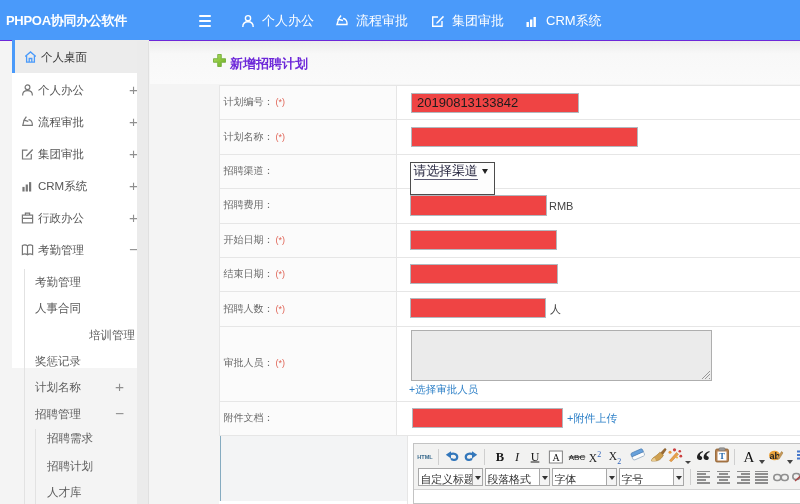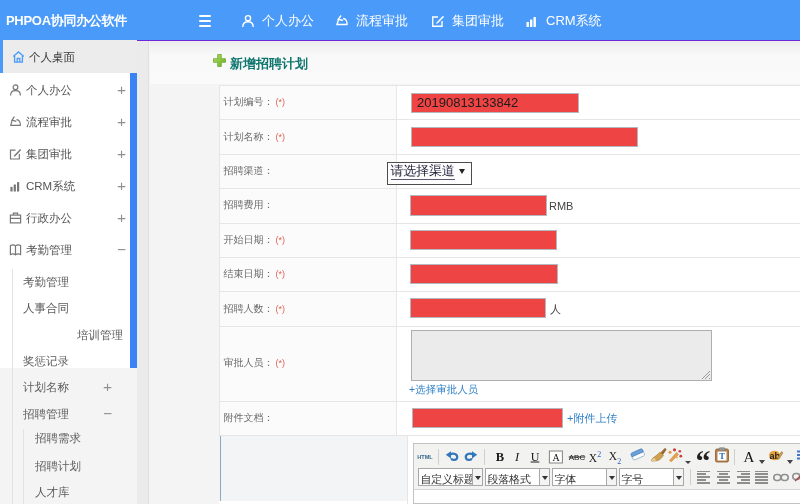--- a/index.html
+++ b/index.html
@@ -9,55 +9,55 @@
 
 #nav { position:absolute; left:0; top:0; width:800px; height:41px; background:#4a9afa; border-bottom:1px solid #6d28d9; }
 #logo { position:absolute; left:6px; top:0; height:41px; line-height:41px; color:#fff; font-size:13px; font-weight:bold; letter-spacing:-0.3px; }
 #burger { position:absolute; left:199px; top:15px; width:12px; }
 #burger div { height:2px; background:#fff; margin-bottom:3px; border-radius:1px; }
 .navitem { position:absolute; top:0; height:41px; color:#fff; font-size:13px; line-height:41px; }
 .navitem svg { vertical-align:-3px; margin-right:7px; }
 .caret-w { display:inline-block; width:0; height:0; border-left:4.5px solid transparent; border-right:4.5px solid transparent; border-top:5.5px solid #fff; vertical-align:2px; margin-left:14px; }
 
 
-#side { position:absolute; left:0; top:41px; width:137px; height:327px; background:#fff; border-right:7px solid #3b82f6; }
+#side { position:absolute; left:12px; top:41px; width:137px; height:327px; background:#fff; border-right:7px solid #3b82f6; }
 #sbar { position:absolute; left:137px; top:41px; width:12px; height:463px; background:#ebebeb; border-right:1px solid #e0e0e0; }
 .sitem { position:absolute; left:0; width:137px; height:32px; color:#555; font-size:11.5px; }
 .sitem .txt { position:absolute; left:26px; top:50%; transform:translateY(-50%); }
 .sitem svg { position:absolute; left:9px; top:50%; transform:translateY(-50%); }
 .sitem .pm { position:absolute; right:11px; top:50%; transform:translateY(-50%); font-size:15.5px; color:#8f8f8f; font-weight:300; }
 #active-item { position:absolute; left:0; top:-1px; width:137px; height:33px; background:#ececec; border-left:3px solid #4a9afa; }
 #active-item .txt { position:absolute; left:26px; top:50%; transform:translateY(-50%); color:#3a3a3a; font-size:11.5px; }
 #active-item svg { position:absolute; left:8.5px; top:50%; transform:translateY(-50%); }
 .sub1 { position:absolute; left:23px; width:100px; color:#5c5c5c; font-size:11.5px; transform:translateY(-50%); }
 .sub2 { position:absolute; left:35px; width:90px; color:#5c5c5c; font-size:11.5px; transform:translateY(-50%); }
 .subline1 { position:absolute; left:12px; top:228px; width:1px; height:235px; background:#e2e2e2; }
 .subline2 { position:absolute; left:23px; top:388px; width:1px; height:75px; background:#e2e2e2; }
 .pm2 { position:absolute; left:103px; transform:translateY(-50%); font-size:15.5px; color:#8f8f8f; font-weight:300; }
 
 
 #content { position:absolute; left:150px; top:41px; width:650px; height:463px; background:#f4f4f4; }
 #titlebar { position:absolute; left:0; top:0; width:650px; height:43px; background:linear-gradient(#ececec, #f8f8f8 30%, #fafafa); }
-#title { position:absolute; left:80px; top:14px; font-size:13px; font-weight:bold; color:#0f766e; }
+#title { position:absolute; left:80px; top:14px; font-size:13px; font-weight:bold; color:#6d28d9; }
 #plus { position:absolute; left:63px; top:13px; }
 
 
 .hline { position:absolute; background:#e6e6e6; height:1px; }
 .vline { position:absolute; background:#e6e6e6; width:1px; }
 .labelcol { position:absolute; background:#fbfbfb; }
 .valuecol { position:absolute; background:#fff; }
 .flabel { position:absolute; left:223.5px; font-size:10px; color:#6a6a6a; transform:translateY(-50%); white-space:nowrap; }
 .flabel .req { color:#e06456; margin-left:2px; font-size:9px; }
 .finput { position:absolute; background:#ef4444; border:1px solid #b2b8be; }
 .finput .iv { font-size:13px; color:#1c1c1c; padding-left:5px; line-height:18px; }
 .unit { position:absolute; font-size:12px; color:#444; transform:translateY(-50%); }
 .blink { position:absolute; font-size:10.5px; color:#2f81c8; transform:translateY(-50%); white-space:nowrap; }
 
 
-#chansel { position:absolute; left:387px; top:162px; width:85px; height:23px; border:1.5px solid #4c4c4c; background:#fdfdfd; }
+#chansel { position:absolute; left:410px; top:162px; width:85px; height:33px; border:1.5px solid #4c4c4c; background:#fdfdfd; }
 #chansel .st { position:absolute; left:2.5px; top:1px; font-size:13px; line-height:14px; color:#1e1e38; border-bottom:1px solid #5a5a74; padding-bottom:0.5px; letter-spacing:-0.2px; }
 #chansel .sc { position:absolute; right:6px; top:6px; width:0; height:0; border-left:3.5px solid transparent; border-right:3.5px solid transparent; border-top:5px solid #222; }
 
 
 #appr { position:absolute; left:411px; top:330px; width:301px; height:51px; background:#ebebeb; border:1px solid #aeaeae; }
 #appr .rz { position:absolute; right:1px; bottom:1px; width:9px; height:9px;
   background:linear-gradient(135deg, transparent 50%, #999 50%, #999 57%, transparent 57%, transparent 70%, #999 70%, #999 77%, transparent 77%, transparent 90%, #999 90%);
 }
 
 

